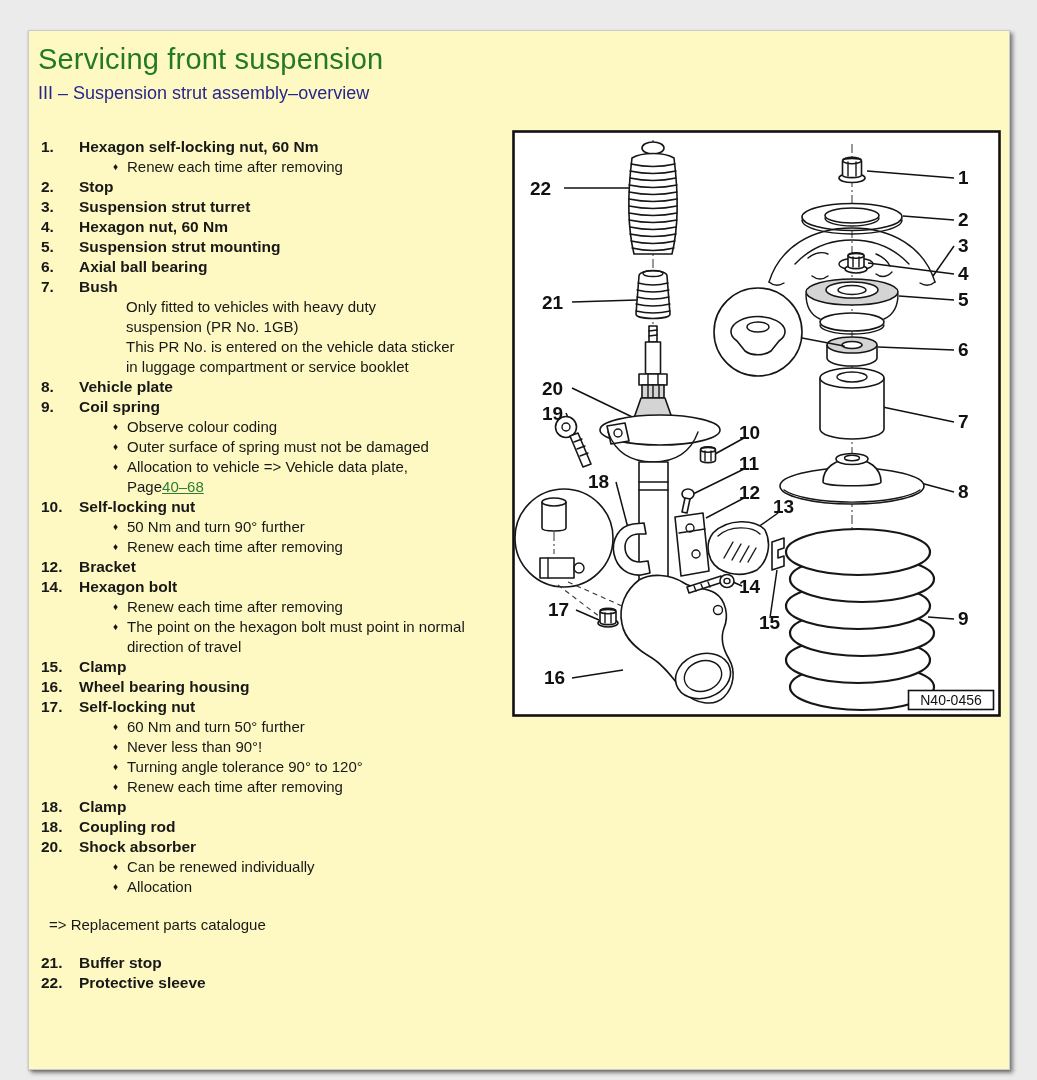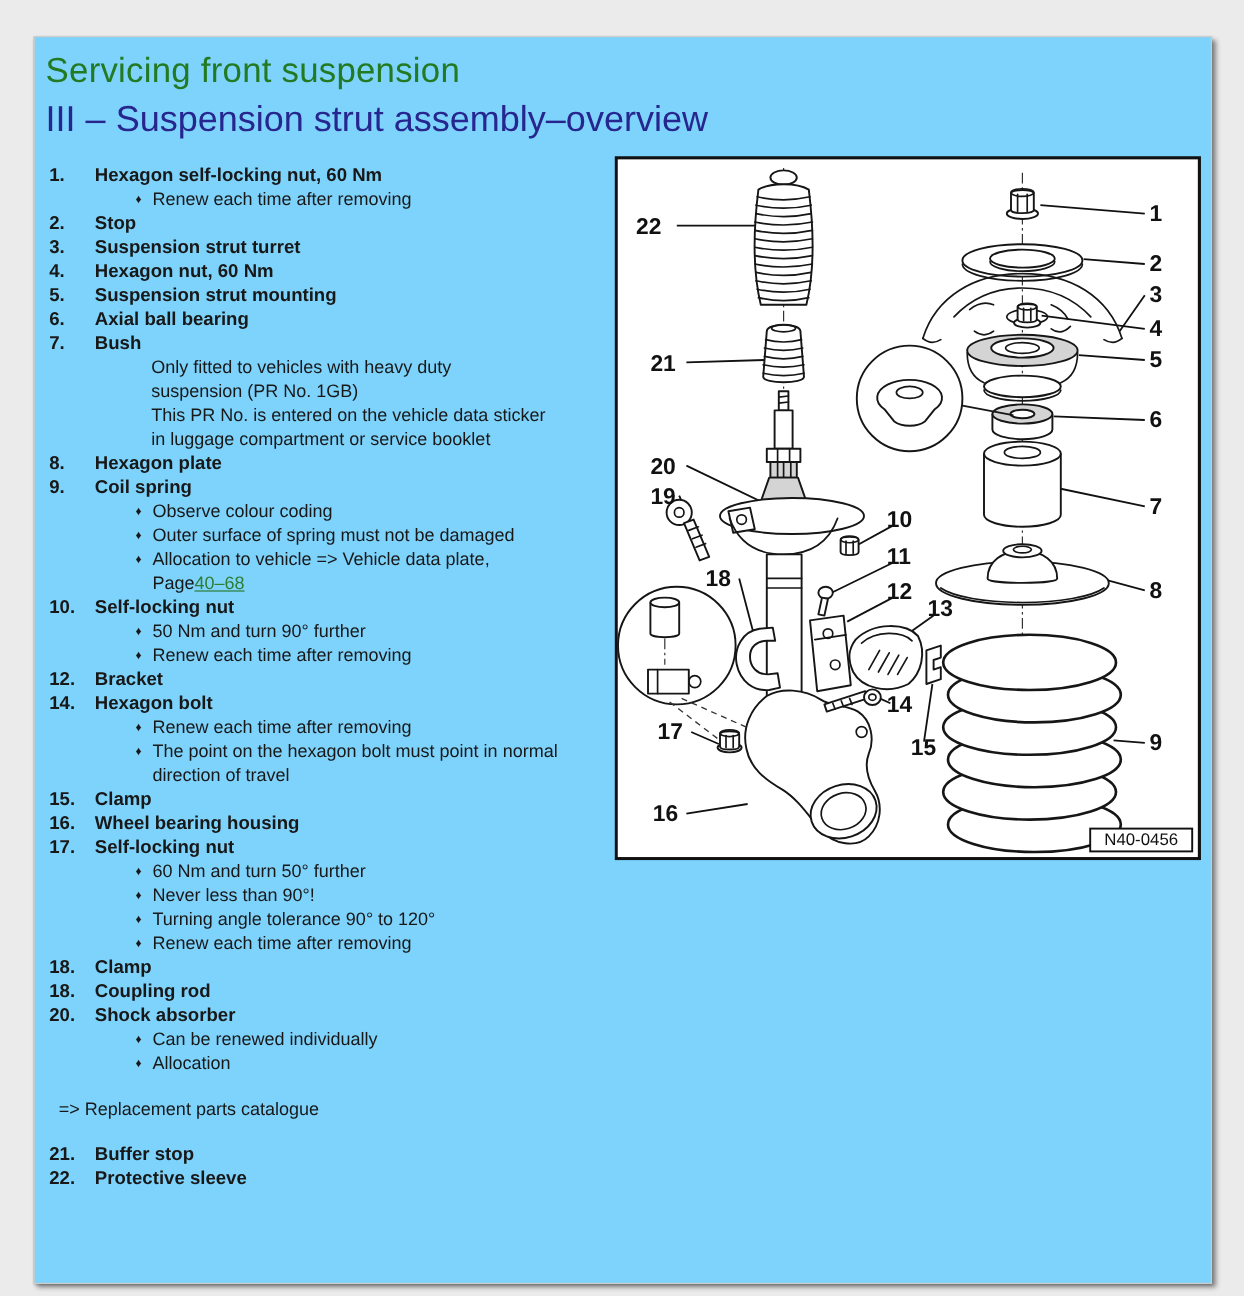--- a/index.html
+++ b/index.html
@@ -11,32 +11,32 @@
   html,body{margin:0;padding:0;}
   body{
     width:1037px;height:1080px;
     background:#ebebeb;
     font-family:"Liberation Sans",sans-serif;
     position:relative;overflow:hidden;
     color:var(--ink);
   }
   .page{
     position:absolute;left:28px;top:30px;width:980px;height:1038px;
-    background:#7dd3fc;
+    background:#fef9c3;
     border:1px solid #cccccc;
     box-shadow:3px 3px 4px rgba(0,0,0,.45), 0 1px 2px rgba(0,0,0,.2);
   }
   .title{
     position:absolute;left:9px;top:12px;margin:0;
     font-size:29px;font-weight:400;color:var(--green);
     letter-spacing:.2px;white-space:nowrap;
   }
   .subtitle{
     position:absolute;left:9px;top:52px;margin:0;
-    font-size:30px;font-weight:400;color:var(--navy);
+    font-size:18px;font-weight:400;color:var(--navy);
     white-space:nowrap;
   }
   .list-wrap{
     position:absolute;left:12px;top:106px;width:470px;
     font-size:15px;line-height:20px;
   }
   .item{display:flex;}
   .num{flex:0 0 38px;font-weight:700;font-size:15.5px;}
   .label{font-weight:700;font-size:15.5px;}
   .bullet{display:flex;padding-left:72px;}
@@ -110,21 +110,21 @@
           <div class="item">
             <span class="num">7.</span>
             <span class="label">Bush</span>
           </div>
           <div class="note">Only fitted to vehicles with heavy duty suspension (PR No. 1GB)</div>
           <div class="note">This PR No. is entered on the vehicle data sticker in luggage compartment or service booklet</div>
         </div>
         <div>
           <div class="item">
             <span class="num">8.</span>
-            <span class="label">Hexagon plate</span>
+            <span class="label">Vehicle plate</span>
           </div>
         </div>
         <div>
           <div class="item">
             <span class="num">9.</span>
             <span class="label">Coil spring</span>
           </div>
           <div class="bullet">
             <span class="diamond">♦</span>
             <span class="bullet-text">Observe colour coding</span>

